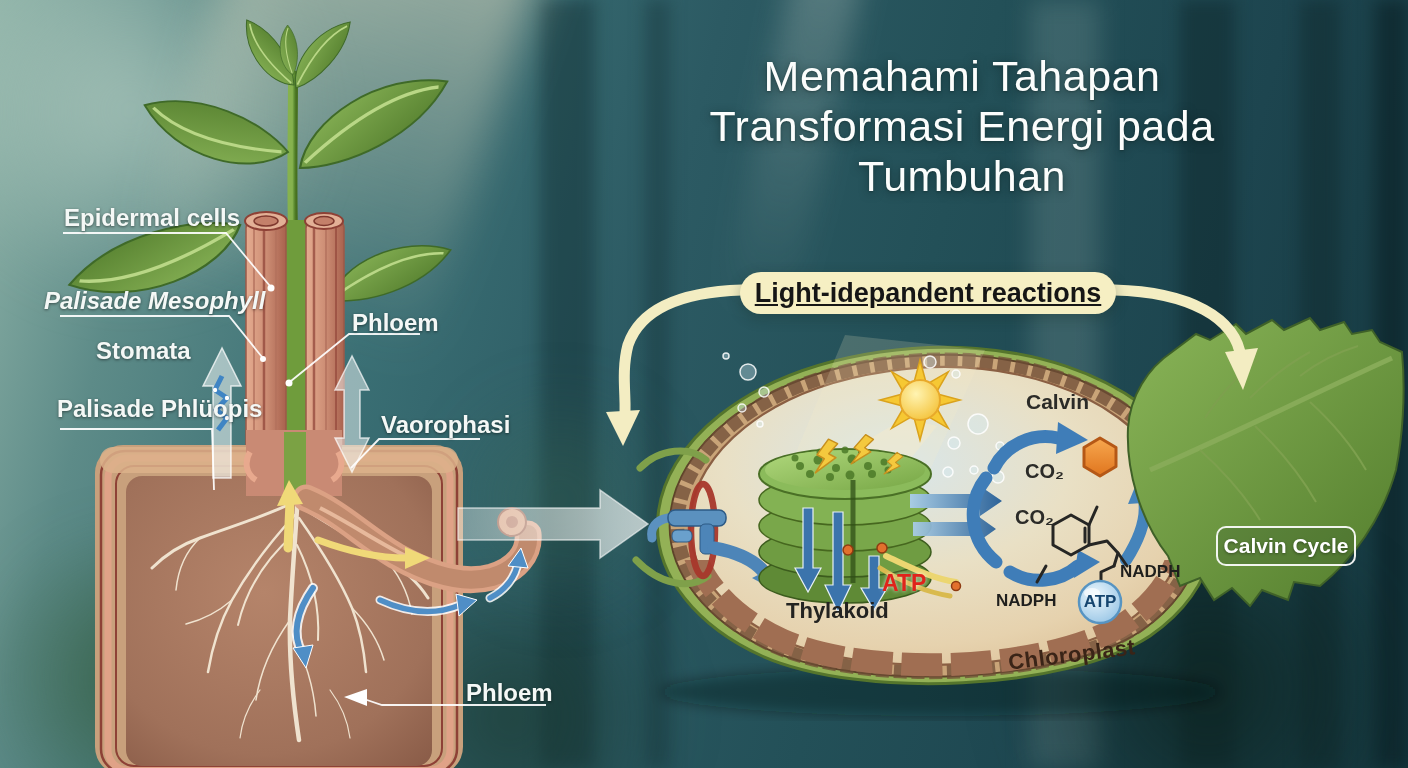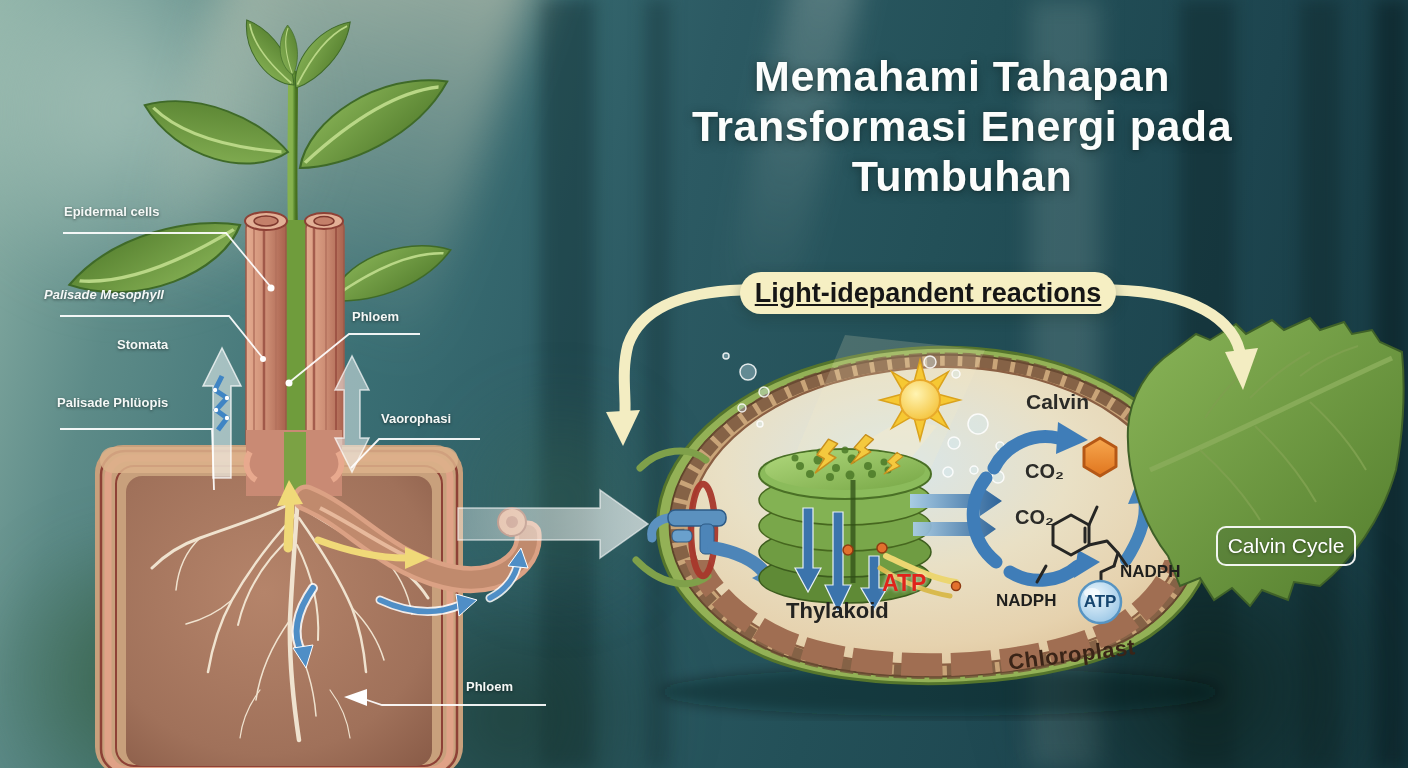--- a/index.html
+++ b/index.html
@@ -3,33 +3,33 @@
 <meta charset="utf-8">
 <style>
   html,body{margin:0;padding:0;background:#12333a;}
   #stage{position:relative;width:1408px;height:768px;overflow:hidden;
     font-family:"Liberation Sans","DejaVu Sans",sans-serif;
     background:linear-gradient(105deg,#8fb3a8 0%,#5d8b88 12%,#3a6f74 28%,#2c5a63 45%,#235058 62%,#1d454f 80%,#15383f 100%);}
   .bgfx{position:absolute;pointer-events:none;}
   .trunk{position:absolute;top:0;bottom:0;filter:blur(8px);}
   .blob{position:absolute;border-radius:50%;filter:blur(26px);}
   svg{position:absolute;left:0;top:0;}
-  .lbl{position:absolute;color:#f4f8f6;font-size:13px;font-weight:600;
+  .lbl{position:absolute;color:#f4f8f6;font-size:24px;font-weight:600;
     text-shadow:0 1px 3px rgba(0,0,0,.5);white-space:nowrap;}
   .dlbl{position:absolute;color:#2b2b28;font-weight:700;white-space:nowrap;}
   #title{position:absolute;left:690px;top:52px;width:544px;text-align:center;
-    color:#fbfdfc;font-size:43px;line-height:1.16;font-weight:700;letter-spacing:.5px;
+    color:#fbfdfc;font-size:43px;line-height:1.16;font-weight:400;letter-spacing:.5px;
     text-shadow:0 2px 10px rgba(10,30,30,.5),0 1px 2px rgba(20,40,40,.45);}
   #banner{position:absolute;left:740px;top:272px;width:376px;height:42px;
     background:#f6efc3;border-radius:22px;display:flex;align-items:center;justify-content:center;
     color:#161616;font-size:27px;font-weight:800;box-shadow:0 4px 14px rgba(20,40,30,.3);text-decoration:underline;}
   #calvin-box{position:absolute;left:1216px;top:526px;width:136px;height:36px;
     border:2.5px solid rgba(255,255,255,.92);border-radius:10px;background:rgba(25,55,40,.18);
     display:flex;align-items:center;justify-content:center;color:#ffffff;
-    font-size:21px;font-weight:400;text-shadow:0 1px 3px rgba(0,0,0,.4);}
+    font-size:21px;font-weight:700;text-shadow:0 1px 3px rgba(0,0,0,.4);}
   #atp-red{color:#e0241b;font-size:23px;font-weight:800;text-shadow:0 0 4px rgba(255,255,255,.8);}
   #chloro-lbl{transform:rotate(-7deg);color:#3a2417;font-size:22px;letter-spacing:.5px;}
 </style>
 </head>
 <body>
 
 <div id="stage">
 
   <div class="bgfx trunk" style="left:540px;width:55px;background:rgba(16,44,48,.45);"></div>
   <div class="bgfx trunk" style="left:645px;width:25px;background:rgba(20,50,54,.4);"></div>
@@ -370,21 +370,21 @@
       <path d="M1114,290 C1190,292 1236,318 1241,358"></path>
       <polygon points="1225,352 1258,348 1243,390" fill="#f3edc2" stroke="none"></polygon>
     </g>
   </svg>
 
   <div id="title">Memahami Tahapan Transformasi Energi pada Tumbuhan</div>
   <div id="banner">Light-idepandent reactions</div>
 
   <div class="lbl" style="left:64px;top:204px;">Epidermal cells</div>
   <div class="lbl" style="left:44px;top:287px;font-style:italic;">Palisade Mesophyll</div>
-  <div class="lbl" style="left:96px;top:337px;margin-left:21px;">Stomata</div>
+  <div class="lbl" style="left:96px;top:337px;">Stomata</div>
   <div class="lbl" style="left:57px;top:395px;">Palisade Phlüopis</div>
   <div class="lbl" style="left:352px;top:309px;">Phloem</div>
   <div class="lbl" style="left:381px;top:411px;">Vaorophasi</div>
   <div class="lbl" style="left:466px;top:679px;">Phloem</div>
 
   <div class="dlbl" style="left:1026px;top:390px;font-size:21px;">Calvin</div>
   <div class="dlbl" style="left:1025px;top:460px;font-size:20px;">CO₂</div>
   <div class="dlbl" style="left:1015px;top:506px;font-size:20px;">CO₂</div>
   <div class="dlbl" style="left:786px;top:598px;font-size:22px;color:#232321;">Thylakoid</div>
   <div class="dlbl" id="atp-red" style="left:882px;top:570px;">ATP</div>

